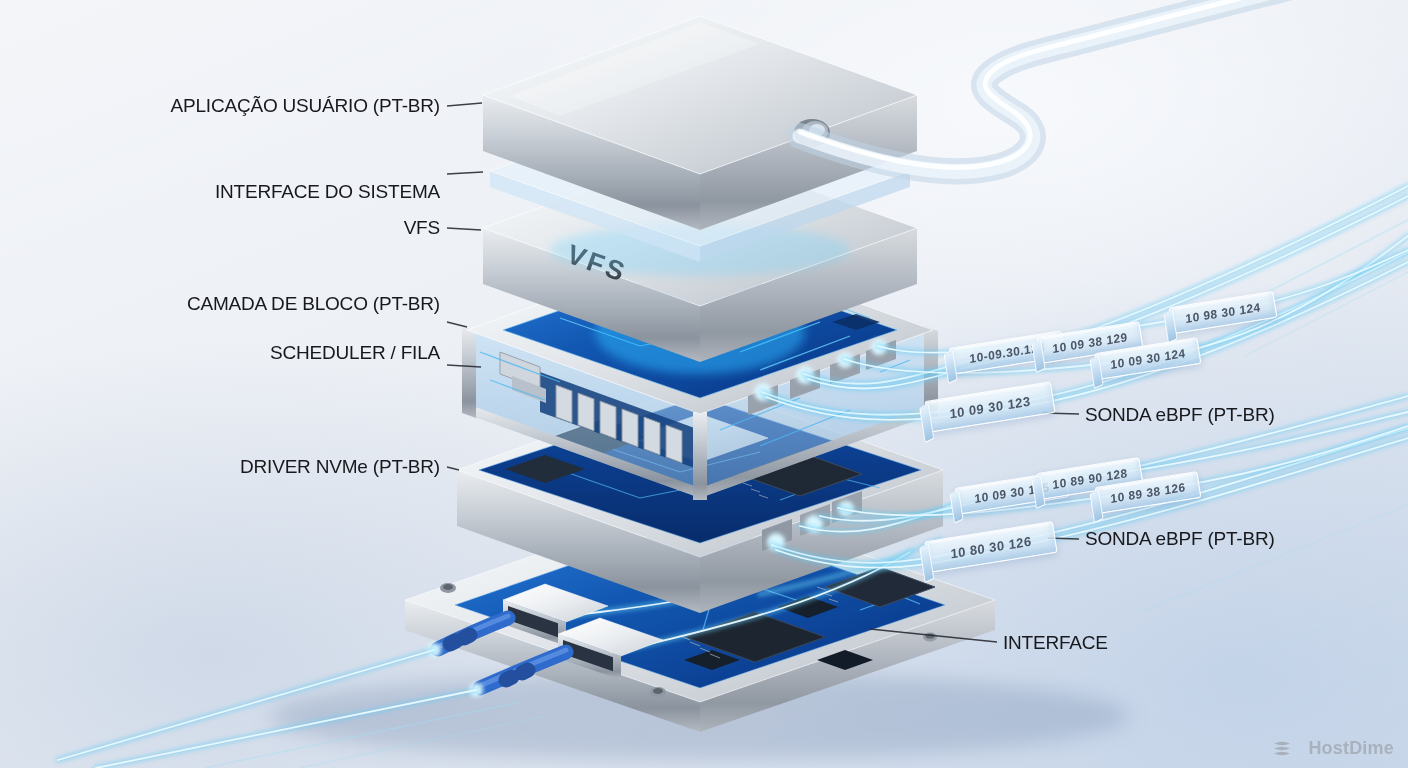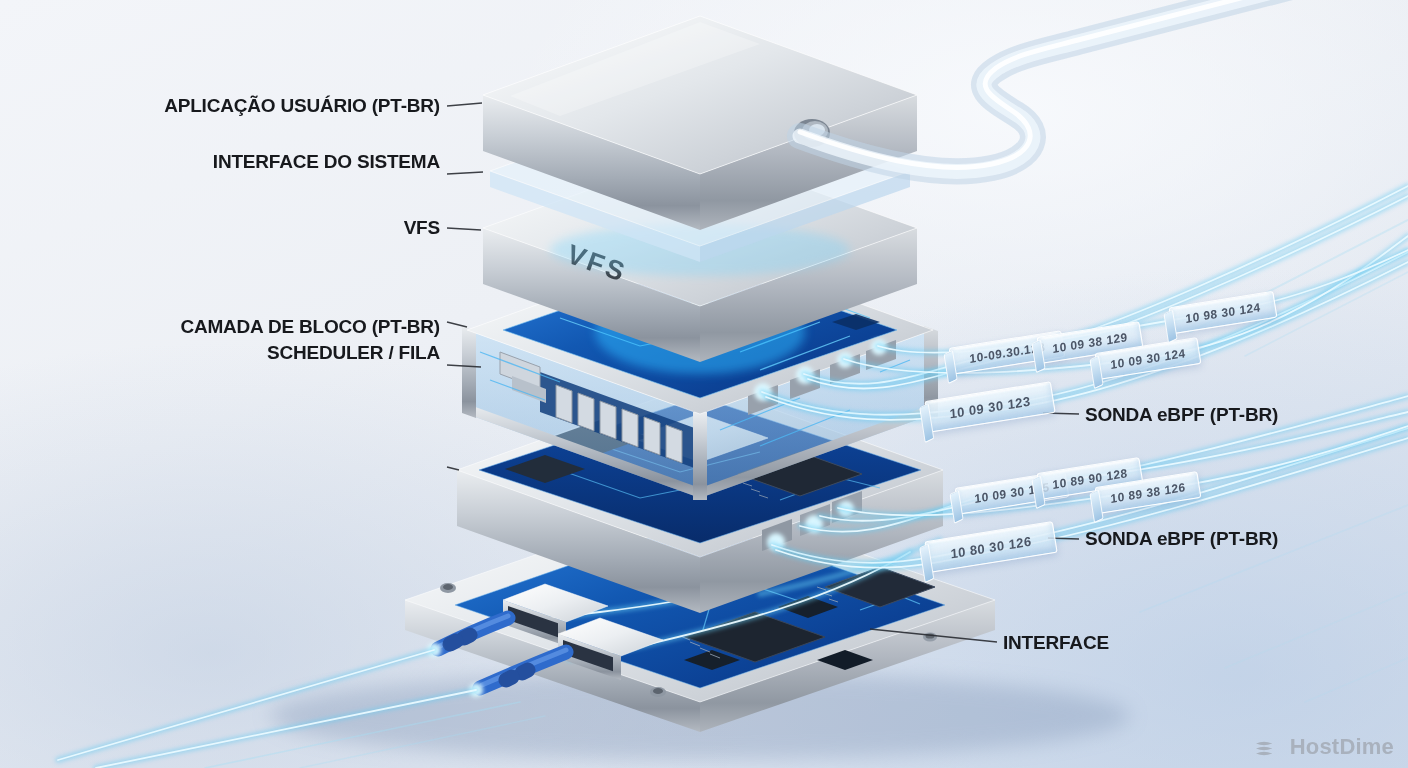--- a/index.html
+++ b/index.html
@@ -8,21 +8,21 @@
     font-family:"Liberation Sans",sans-serif;
     background:
       radial-gradient(900px 500px at 15% 85%, rgba(187,202,223,.55), transparent 62%),
       radial-gradient(1100px 620px at 88% 88%, rgba(172,196,226,.5), transparent 66%),
       radial-gradient(820px 420px at 72% 14%, rgba(248,250,253,.9), transparent 62%),
       linear-gradient(158deg,#f3f5f9 0%,#edf0f5 38%,#e2e8f1 70%,#d6dfec 100%);
   }
   .scene{position:absolute;left:0;top:0;z-index:1;}
   .lbl{
     position:absolute;z-index:3;height:22px;line-height:22px;white-space:nowrap;
-    font-size:19px;font-weight:700;color:#17191d;letter-spacing:-0.2px;
+    font-size:19px;font-weight:400;color:#17191d;letter-spacing:-0.2px;
   }
   .lbl-left{text-align:right;}
   .tag{
     position:absolute;z-index:2;height:25px;border-radius:3px;
     display:flex;align-items:center;justify-content:center;
     background:linear-gradient(180deg,rgba(238,247,253,.95),rgba(198,221,241,.72));
     border:1px solid rgba(255,255,255,.95);
     box-shadow:0 3px 7px rgba(110,145,190,.28), inset 0 -5px 7px rgba(148,190,226,.5), inset 0 2px 2px rgba(255,255,255,.95);
     transform:rotate(-9deg);
   }
@@ -31,22 +31,22 @@
     background:linear-gradient(180deg,#e4f2fc,#9ec4e4);
     border:1px solid rgba(255,255,255,.85);border-radius:2px;transform:skewY(-16deg);
   }
   .tag span{
     font-family:"Liberation Sans",sans-serif;font-weight:700;font-size:12px;
     color:#4b5566;letter-spacing:.5px;white-space:nowrap;transform:skewX(-5deg);
   }
   .tag-lg{height:30px;}
   .tag-lg span{font-size:13px;}
   .brand{
-    position:absolute;z-index:3;right:14px;bottom:8px;display:flex;align-items:flex-end;gap:15px;
-    color:#a6aeb9;font-weight:700;font-size:22px;letter-spacing:.2px;opacity:.9;
+    position:absolute;z-index:3;right:14px;bottom:8px;display:flex;align-items:flex-start;gap:15px;
+    color:#a6aeb9;font-weight:700;font-size:18px;letter-spacing:.2px;opacity:.9;
   }
   
   .fglow{fill:none;stroke:#66cbf2;stroke-width:5.5;opacity:.5;stroke-linecap:round;filter:url(#b3);}
   .fcore{fill:none;stroke:#eafaff;stroke-width:1.8;opacity:.95;stroke-linecap:round;}
   .bgline{stroke:#a6def4;fill:none;stroke-linecap:round;}
   .leader{stroke:#2a2d33;stroke-width:1.6;opacity:.9;}
 </style>
 </head>
 <body>
 
@@ -355,24 +355,25 @@
     <line class="leader" x1="447" y1="322" x2="467" y2="327"></line>
     <line class="leader" x1="447" y1="365" x2="481" y2="367"></line>
     <line class="leader" x1="447" y1="467" x2="459" y2="470"></line>
     <line class="leader" x1="1043" y1="413" x2="1079" y2="414"></line>
     <line class="leader" x1="1048" y1="538" x2="1079" y2="539"></line>
     <line class="leader" x1="870" y1="629" x2="997" y2="642"></line>
   </g>
 </svg>
 
 <div class="lbl lbl-left" style="right:968px;top:95px">APLICAÇÃO USUÁRIO (PT-BR)</div>
-<div class="lbl lbl-left" style="right:968px;top:151px">INTERFACE DO SISTEMA</div>
+<div class="lbl lbl-left" style="right:968px;top:181px">INTERFACE DO SISTEMA</div>
 <div class="lbl lbl-left" style="right:968px;top:217px">VFS</div>
-<div class="lbl lbl-left" style="right:968px;top:316px">CAMADA DE BLOCO (PT-BR)</div>
+<div class="lbl lbl-left" style="right:968px;top:293px">CAMADA DE BLOCO (PT-BR)</div>
 <div class="lbl lbl-left" style="right:968px;top:342px">SCHEDULER / FILA</div>
+<div class="lbl lbl-left" style="right:968px;top:456px">DRIVER NVMe (PT-BR)</div>
 
 <div class="lbl" style="left:1085px;top:404px">SONDA eBPF (PT-BR)</div>
 <div class="lbl" style="left:1085px;top:528px">SONDA eBPF (PT-BR)</div>
 <div class="lbl" style="left:1003px;top:632px">INTERFACE</div>
 
 <div class="tag" style="left:950px;top:339px;width:112px">
       <span>10-09.30.123</span>
     </div>
 <div class="tag" style="left:1038px;top:329px;width:102px">
       <span>10 09 38 129</span>

